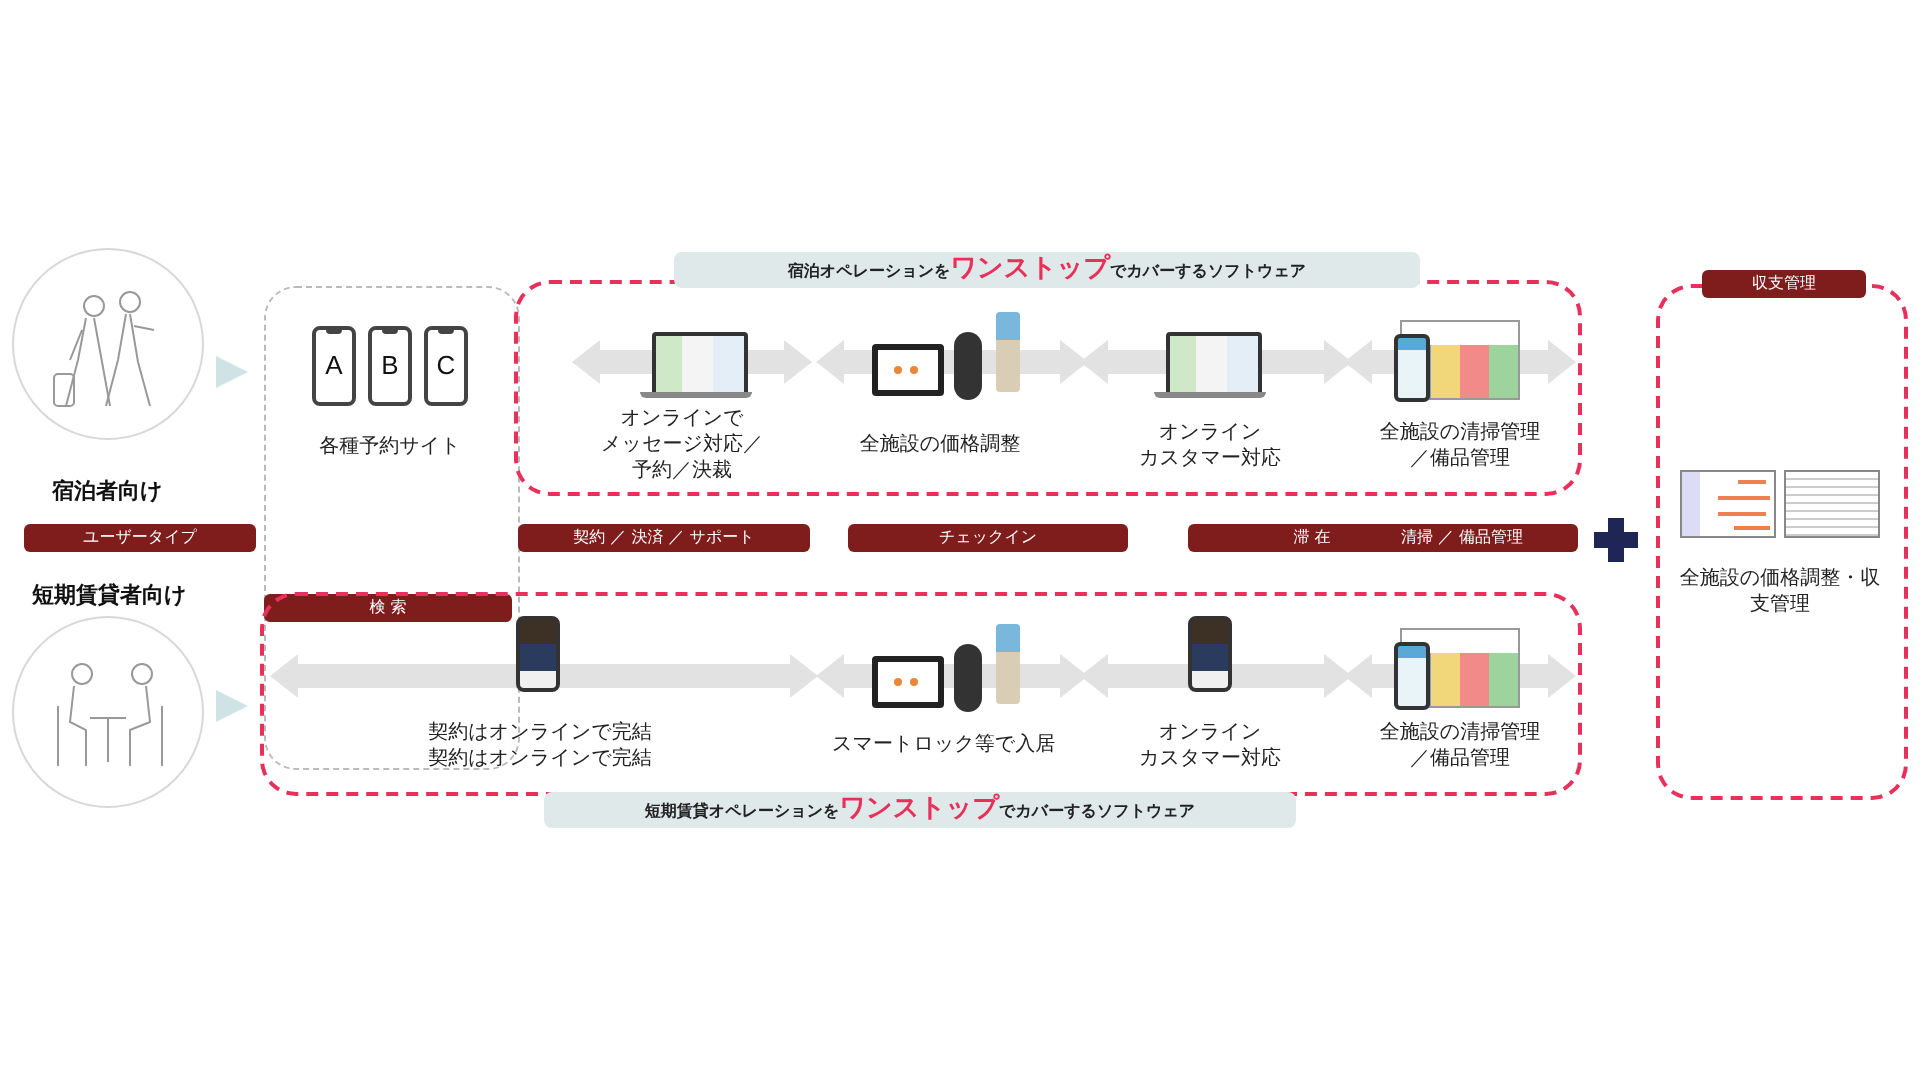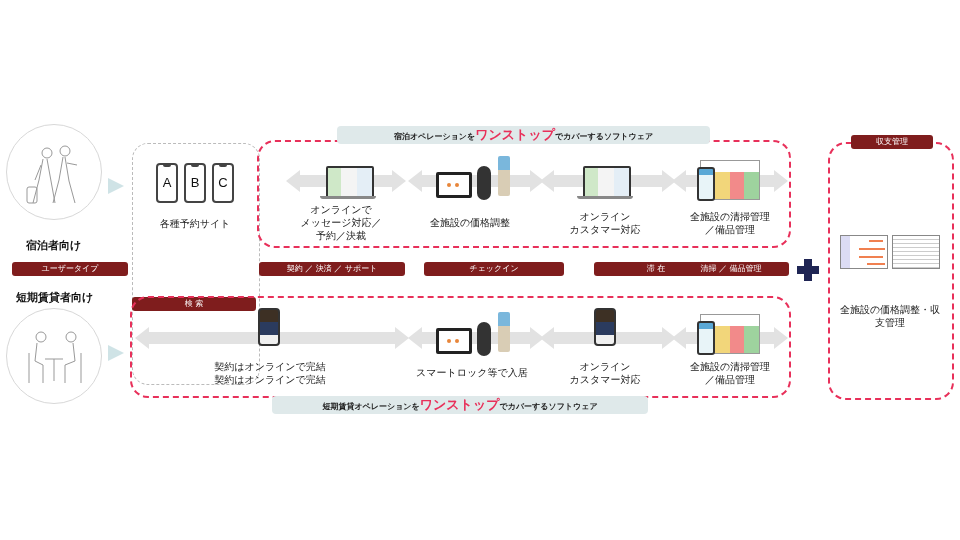--- a/index.html
+++ b/index.html
@@ -179,16 +179,16 @@
 
 <div class="dash-red" style="left:828px;top:142px;width:122px;height:254px;"></div>
 <div class="stage" style="left:851px;top:135px;width:82px;">収支管理</div>
 <div class="report a" style="left:840px;top:235px;">
   <i style="left:28px;top:4px;width:14px;"></i>
     <i style="left:18px;top:12px;width:26px;"></i>
     <i style="left:18px;top:20px;width:24px;"></i>
     <i style="left:26px;top:27px;width:18px;"></i>
 </div>
 <div class="report b" style="left:892px;top:235px;"></div>
-<div class="cap" style="left:834px;top:283px;width:112px;font-size:10px;margin-top:20px;">
+<div class="cap" style="left:834px;top:283px;width:112px;font-size:10px;">
   <div>全施設の価格調整・収</div>
   <div>支管理</div>
 </div>
 
 </body></html>

